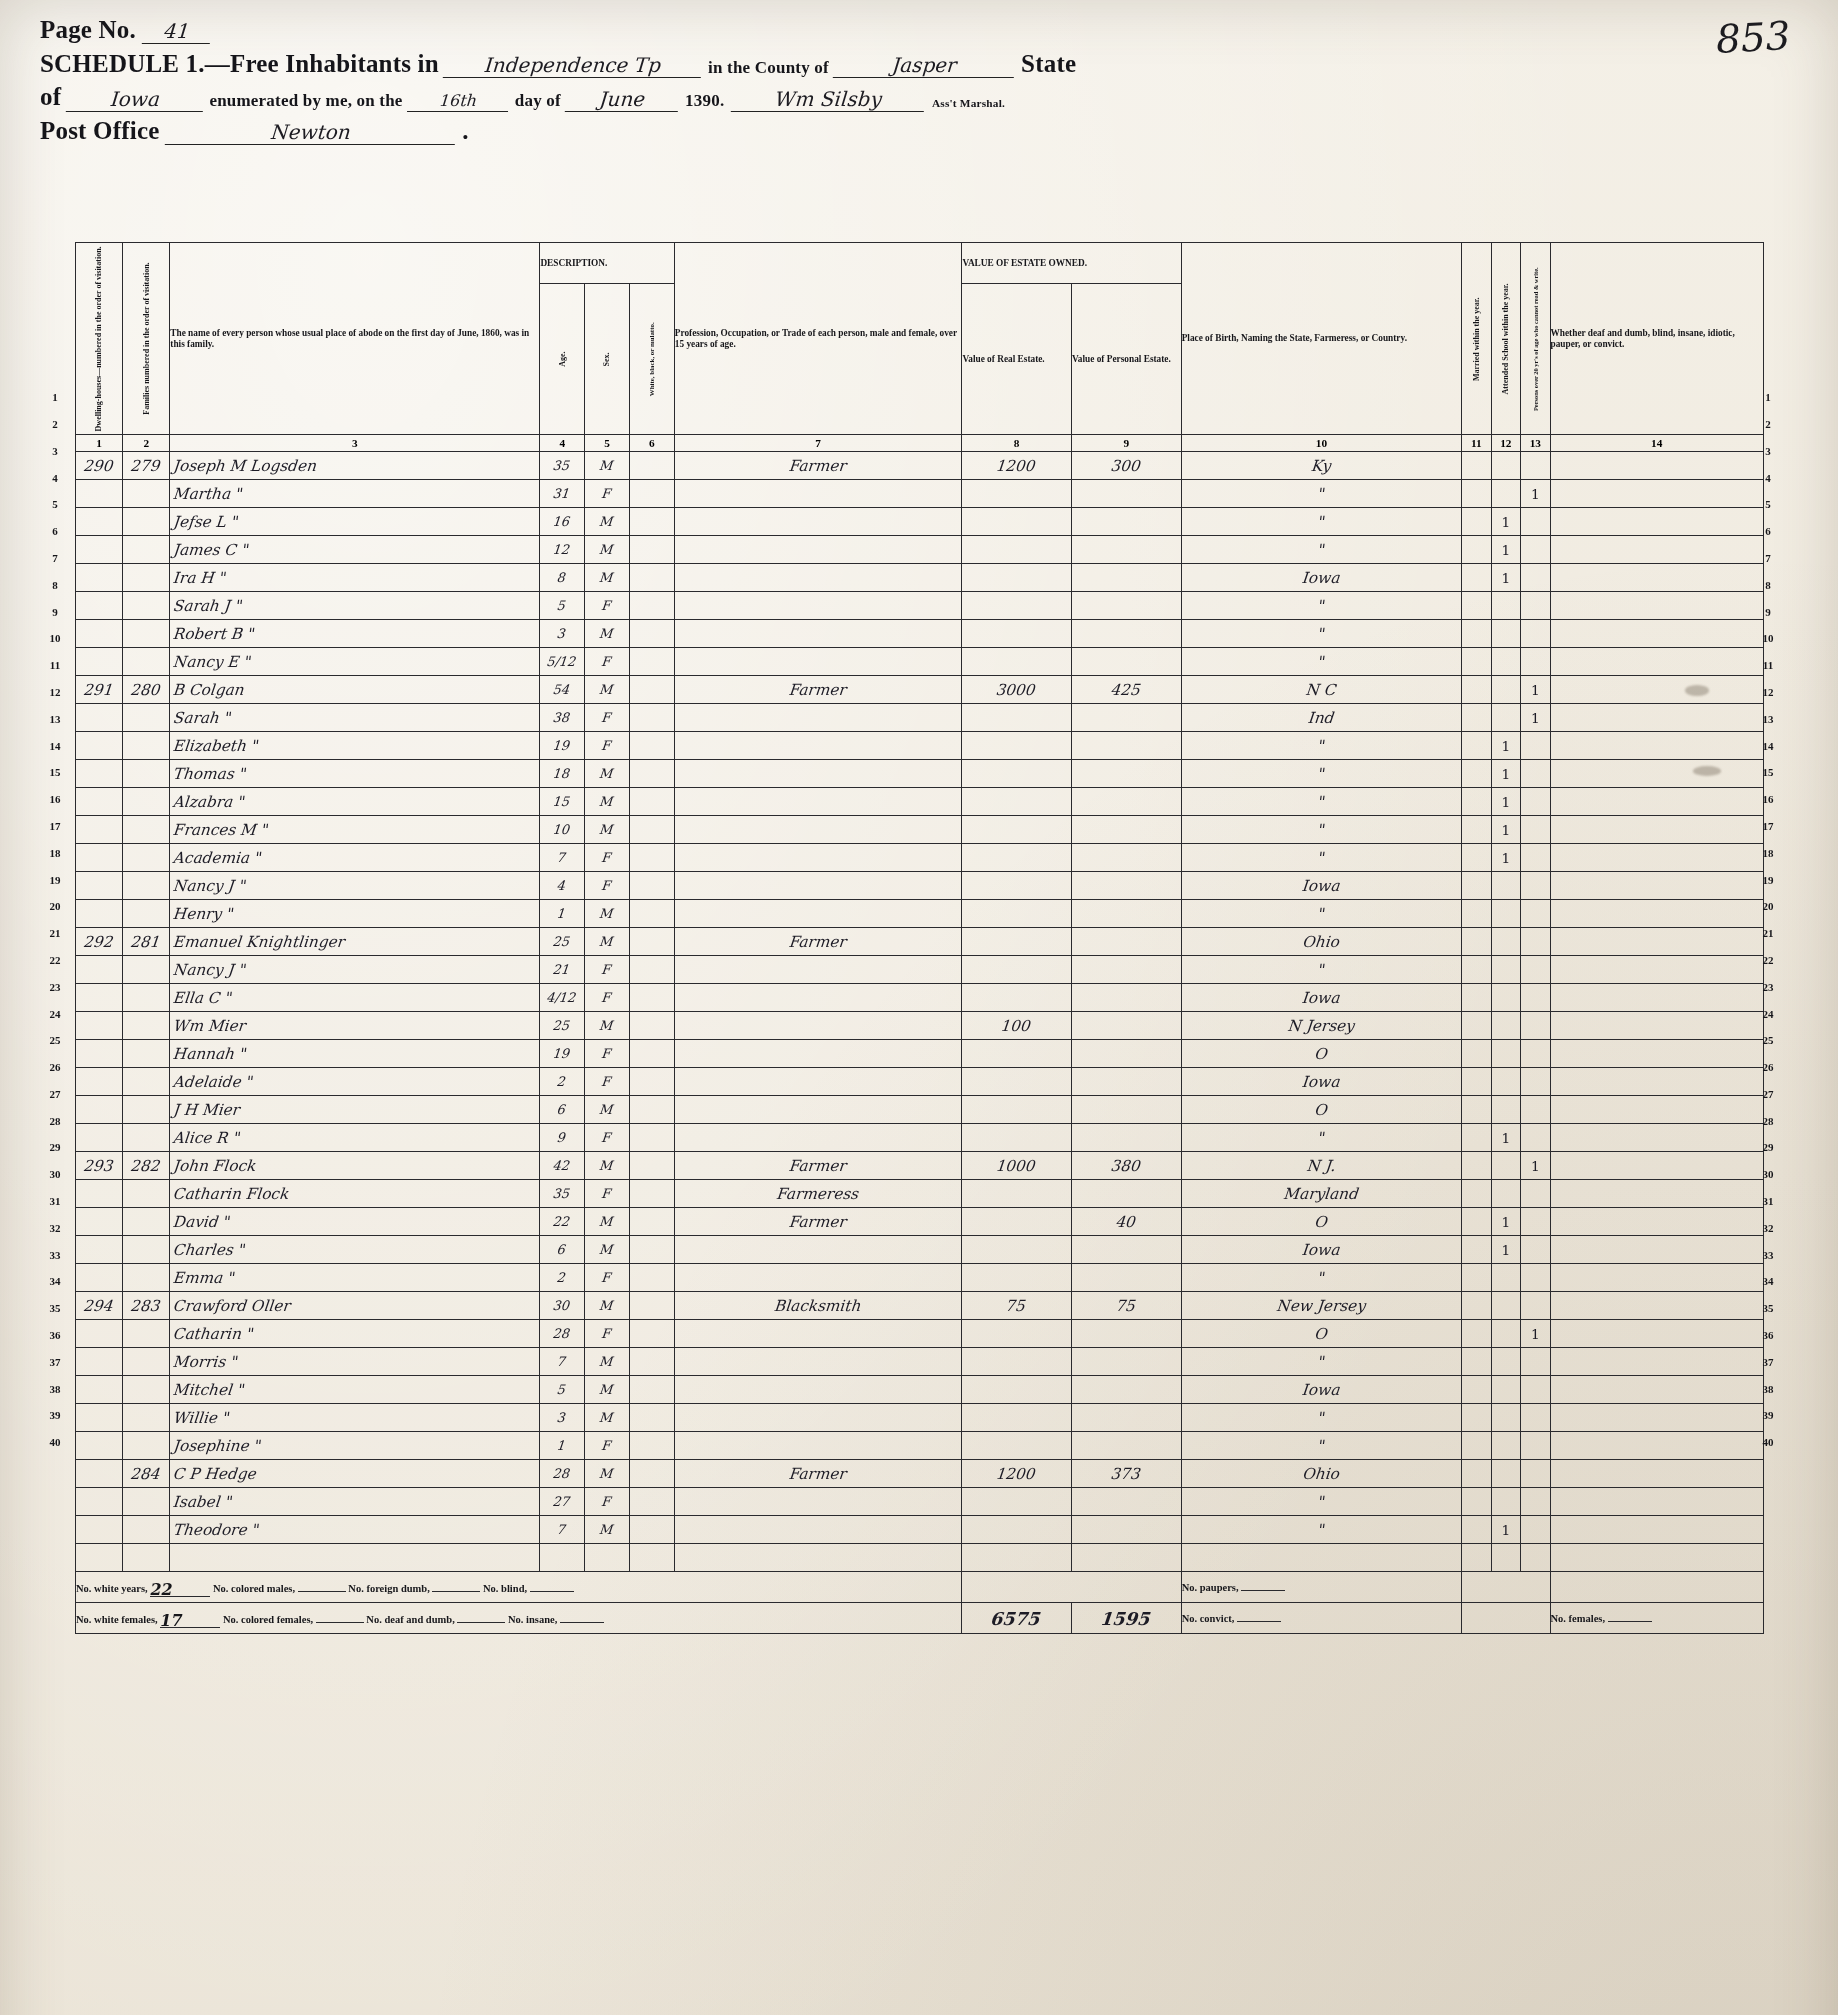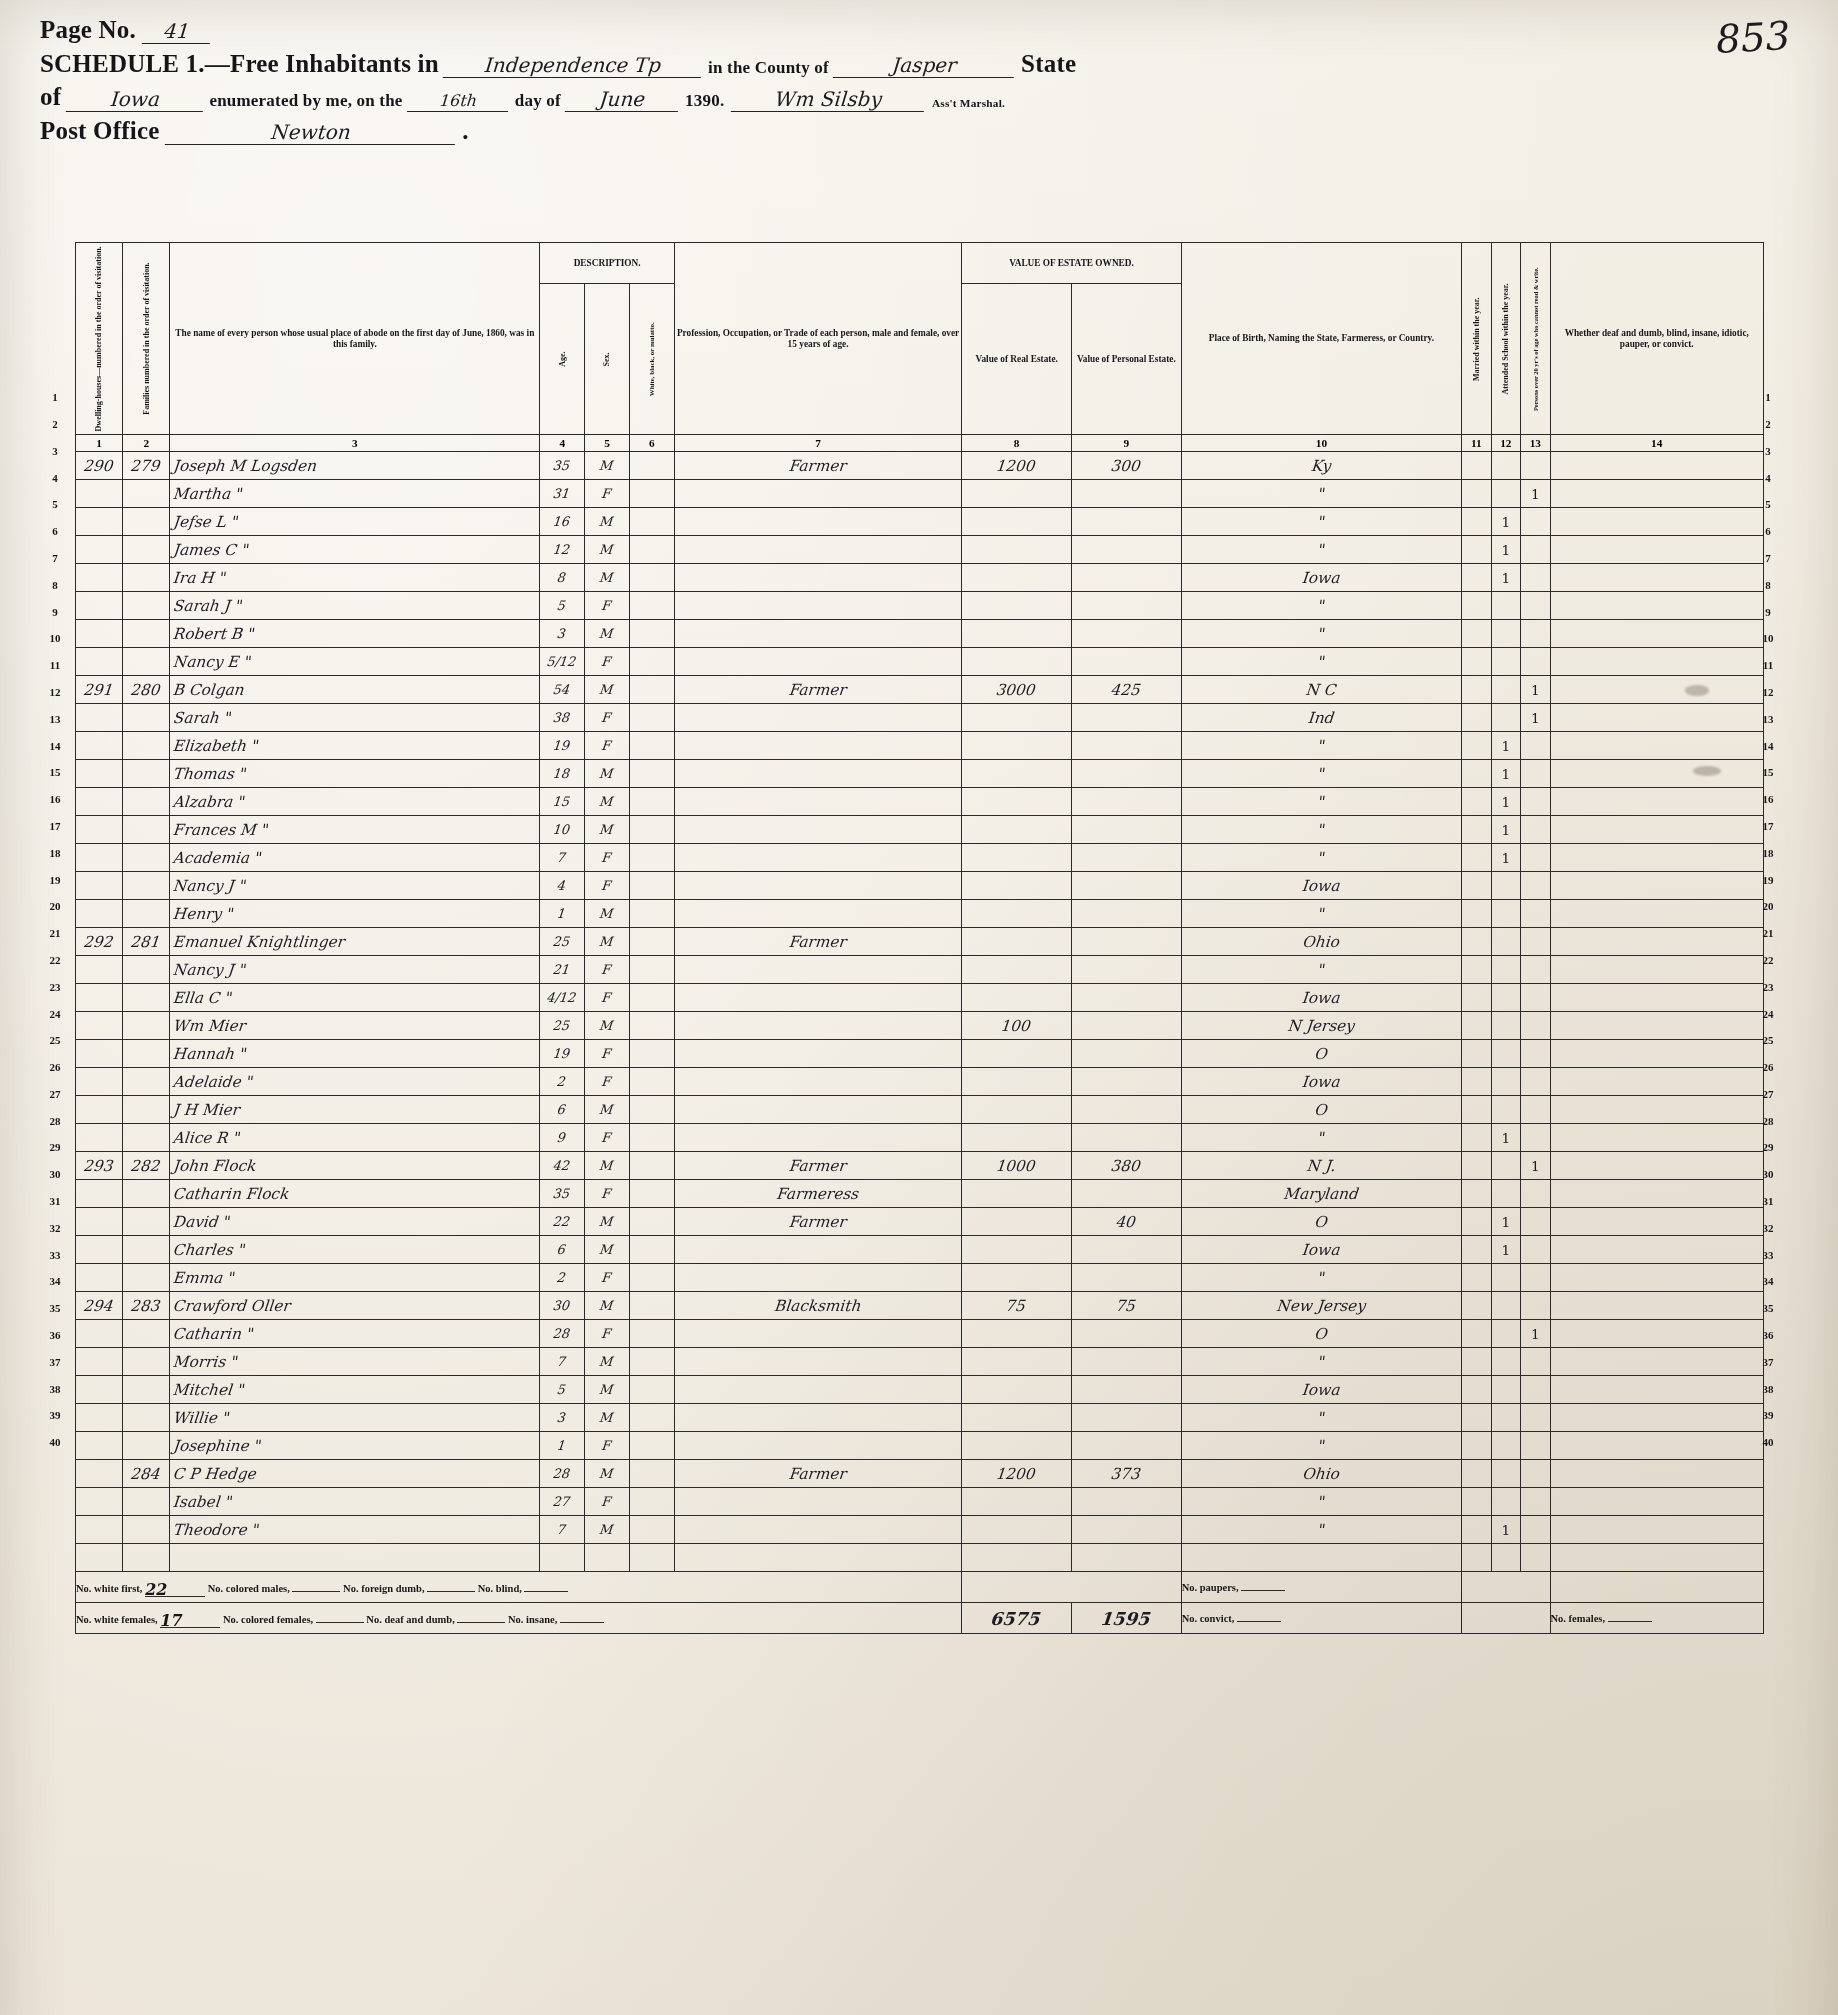--- a/index.html
+++ b/index.html
@@ -66,21 +66,21 @@
     table-layout:fixed;
   }
   table.census th, table.census td{
     border:0.8px solid #2a2a2e;
     vertical-align:middle;
     padding:0;
   }
   th.hcell{
     font-size:9.3px;
     font-weight:bold;
-    text-align:center;
+    text-align:left;
     line-height:1.15;
     padding:2.4px 1.2px;
     color:#17171b;
   }
   .vert{
     writing-mode:vertical-rl;
     transform:rotate(180deg);
     white-space:nowrap;
     font-size:8px;font-weight:bold;
     line-height:1.15;
@@ -1238,21 +1238,21 @@
             <td></td>
             <td></td>
             <td></td>
             <td></td>
           </tr>
         </tbody>
 
       <tfoot>
         <tr class="foot">
           <td colspan="7" style="height:30px">
-            <span>No. white first,</span>
+            <span>No. white years,</span>
             <span class="blank"><span class="inkno">22</span></span>
             <span>No. colored males,</span>
             <span class="blank" style="min-width:48px"></span>
             <span>No. foreign dumb,</span>
             <span class="blank" style="min-width:48px"></span>
             <span>No. blind,</span>
             <span class="blank" style="min-width:44px"></span>
           </td>
           <td colspan="2"></td>
           <td>

